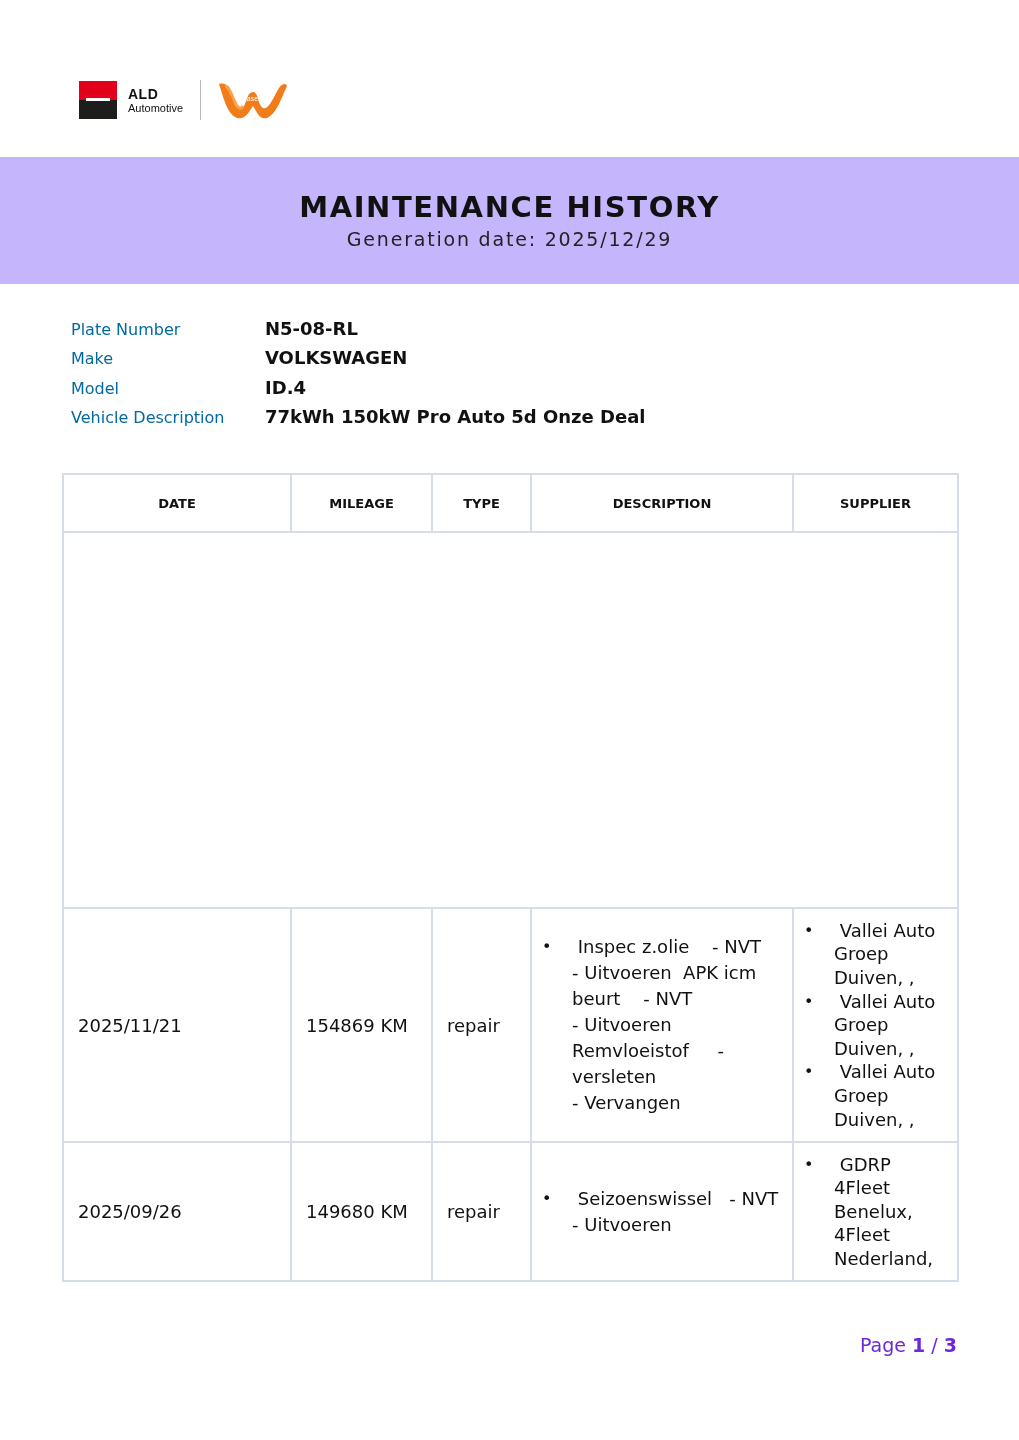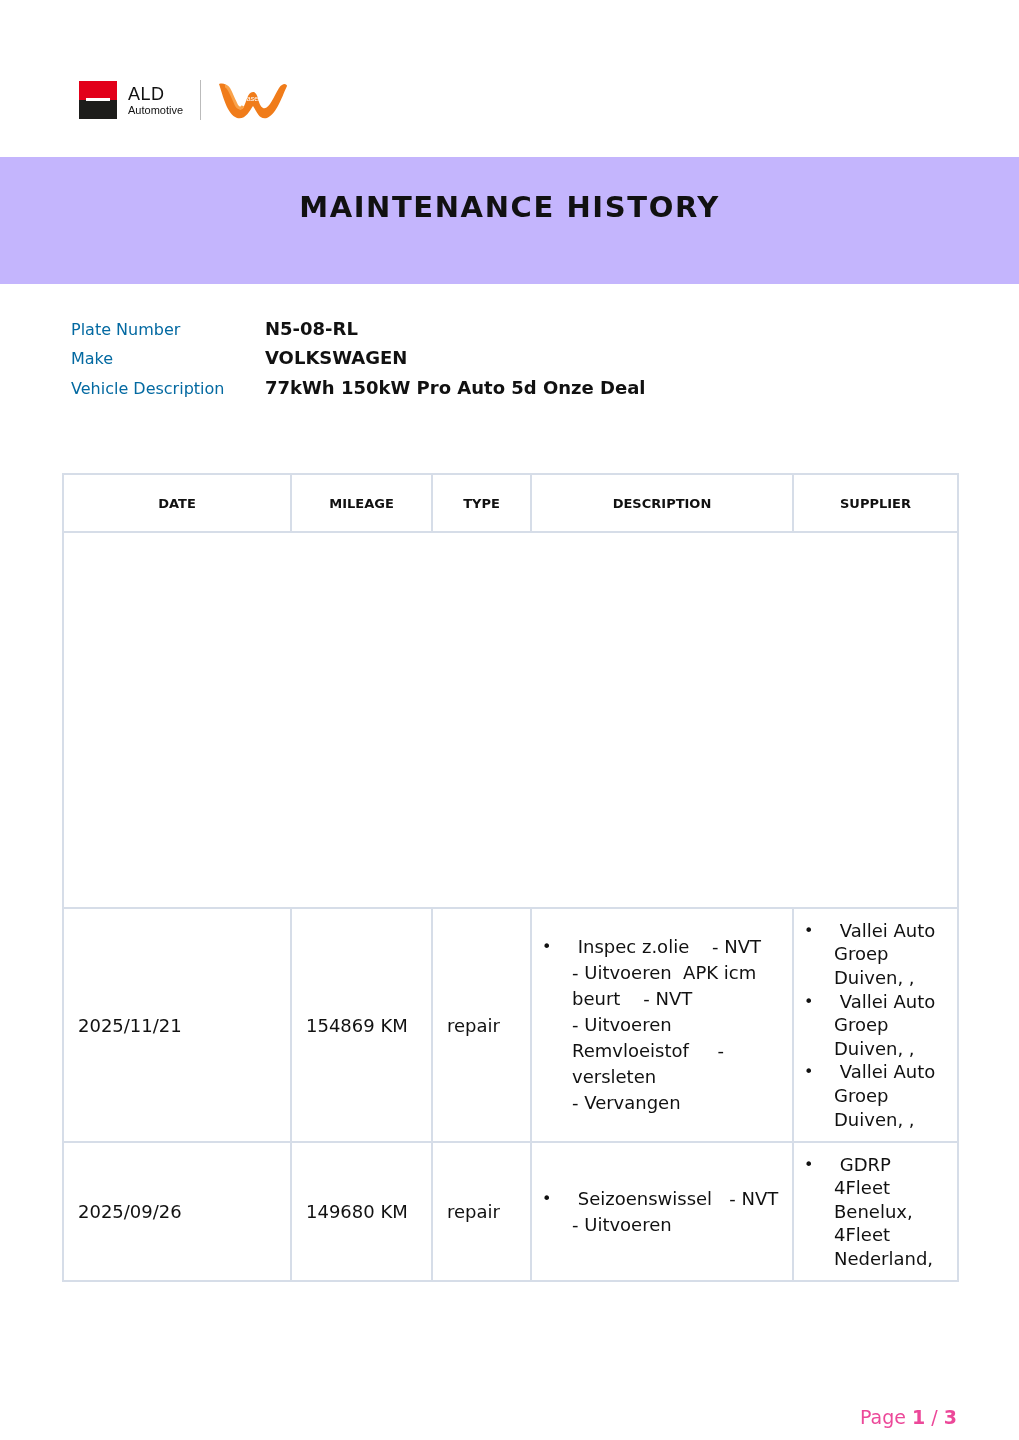--- a/index.html
+++ b/index.html
@@ -6,21 +6,21 @@
   body {
     width: 1019px; height: 1440px; position: relative; overflow: hidden;
     font-family: "DejaVu Sans", sans-serif; color: #111;
   }
   .logo-area { position: absolute; left: 79px; top: 78px; height: 44px; display: flex; align-items: center; }
   .ald-mark { width: 38px; height: 38px; position: relative; }
   .ald-mark .top { position: absolute; left: 0; top: 0; width: 38px; height: 19px; background: #e2001a; }
   .ald-mark .bot { position: absolute; left: 0; top: 19px; width: 38px; height: 19px; background: #1d1d1b; }
   .ald-mark .bar { position: absolute; left: 7px; top: 17px; width: 24px; height: 3px; background: #fff; }
   .ald-text { margin-left: 11px; line-height: 1; }
-  .ald-text .l1 { font-family: "Liberation Sans", sans-serif; font-size: 18px; font-weight: 400; letter-spacing: 0.5px; }
+  .ald-text .l1 { font-family: "Liberation Sans", sans-serif; font-size: 14px; font-weight: 700; letter-spacing: 0.5px; }
   .ald-text .l2 { font-family: "Liberation Sans", sans-serif; font-size: 11px; margin-top: 2px; }
   .logo-divider { width: 1px; height: 40px; background: #bbb; margin: 0 16px 0 17px; }
   .lp-logo { width: 72px; height: 44px; position: relative; }
   .lp-logo svg { position: absolute; left: 0; top: 0; }
   .lp-label { position: absolute; left: 22px; top: 17px; font-family: "Liberation Sans", sans-serif; font-size: 7px; color: #fff; }
 
   .header-band { position: absolute; left: 0; top: 157px; width: 1019px; height: 127px; background: #c4b5fd; text-align: center; }
   .header-title { margin-top: 33px; font-size: 29px; font-weight: bold; letter-spacing: 1.6px; color: #111; }
   .header-date { margin-top: 4px; font-size: 19px; letter-spacing: 1.8px; color: #222; }
 
@@ -35,21 +35,21 @@
   .history-table td { font-size: 18px; color: #111; vertical-align: middle; padding: 0 0 0 14px; }
   .history-table td.desc, .history-table td.supp { padding: 0 8px 0 10px; }
   .spacer-row td { height: 374px; }
   ul.bullets { margin: 0; padding: 0 0 0 30px; list-style: none; }
   ul.bullets li { position: relative; line-height: 26px; white-space: pre-wrap; }
   ul.bullets li::before { content: "•"; position: absolute; left: -30px; top: 0; font-size: 16px; }
   .row1 td { height: 232px; }
   .row2 td { height: 137px; }
   .supp ul.bullets li { line-height: 23.6px; }
 
-  .footer-page { position: absolute; right: 62px; top: 1406px; font-size: 19px; color: #ec4899; }
+  .footer-page { position: absolute; right: 62px; top: 1334px; font-size: 19px; color: #6d28d9; }
   .footer-page b { font-weight: bold; }
 </style>
 </head>
 <body>
 
 <div class="logo-area">
   <div class="ald-mark">
     <div class="top"></div>
       <div class="bot"></div>
       <div class="bar"></div>
@@ -63,30 +63,35 @@
     <svg width="72" height="44" viewBox="0 0 72 44">
       <path d="M2 6 C10 4 12 10 16 20 C19 28 22 34 26 30 C30 24 30 14 36 14 C42 14 40 26 46 30 C52 32 56 20 62 10 C66 4 70 6 70 8 C66 16 60 36 50 40 C42 42 40 34 36 28 C32 34 28 42 20 40 C10 36 6 18 2 6 Z" fill="#f07c1a"></path>
       <path d="M8 8 C12 8 14 16 18 24 C20 30 24 32 26 28" stroke="#f9a24a" stroke-width="3" fill="none"></path>
     </svg>
     <span class="lp-label">LeasePlan</span>
   </div>
 </div>
 
 <div class="header-band">
   <div class="header-title">MAINTENANCE HISTORY</div>
+  <div class="header-date">Generation date: 2025/12/29</div>
 </div>
 
 <div class="vehicle-info">
   <div class="info-row">
     <div class="info-label">Plate Number</div>
     <div class="info-value">N5-08-RL</div>
   </div>
   <div class="info-row">
     <div class="info-label">Make</div>
     <div class="info-value">VOLKSWAGEN</div>
+  </div>
+  <div class="info-row">
+    <div class="info-label">Model</div>
+    <div class="info-value">ID.4</div>
   </div>
   <div class="info-row">
     <div class="info-label">Vehicle Description</div>
     <div class="info-value">77kWh 150kW Pro Auto 5d Onze Deal</div>
   </div>
 </div>
 
 <table class="history-table">
   <colgroup>
     <col style="width:228px">

